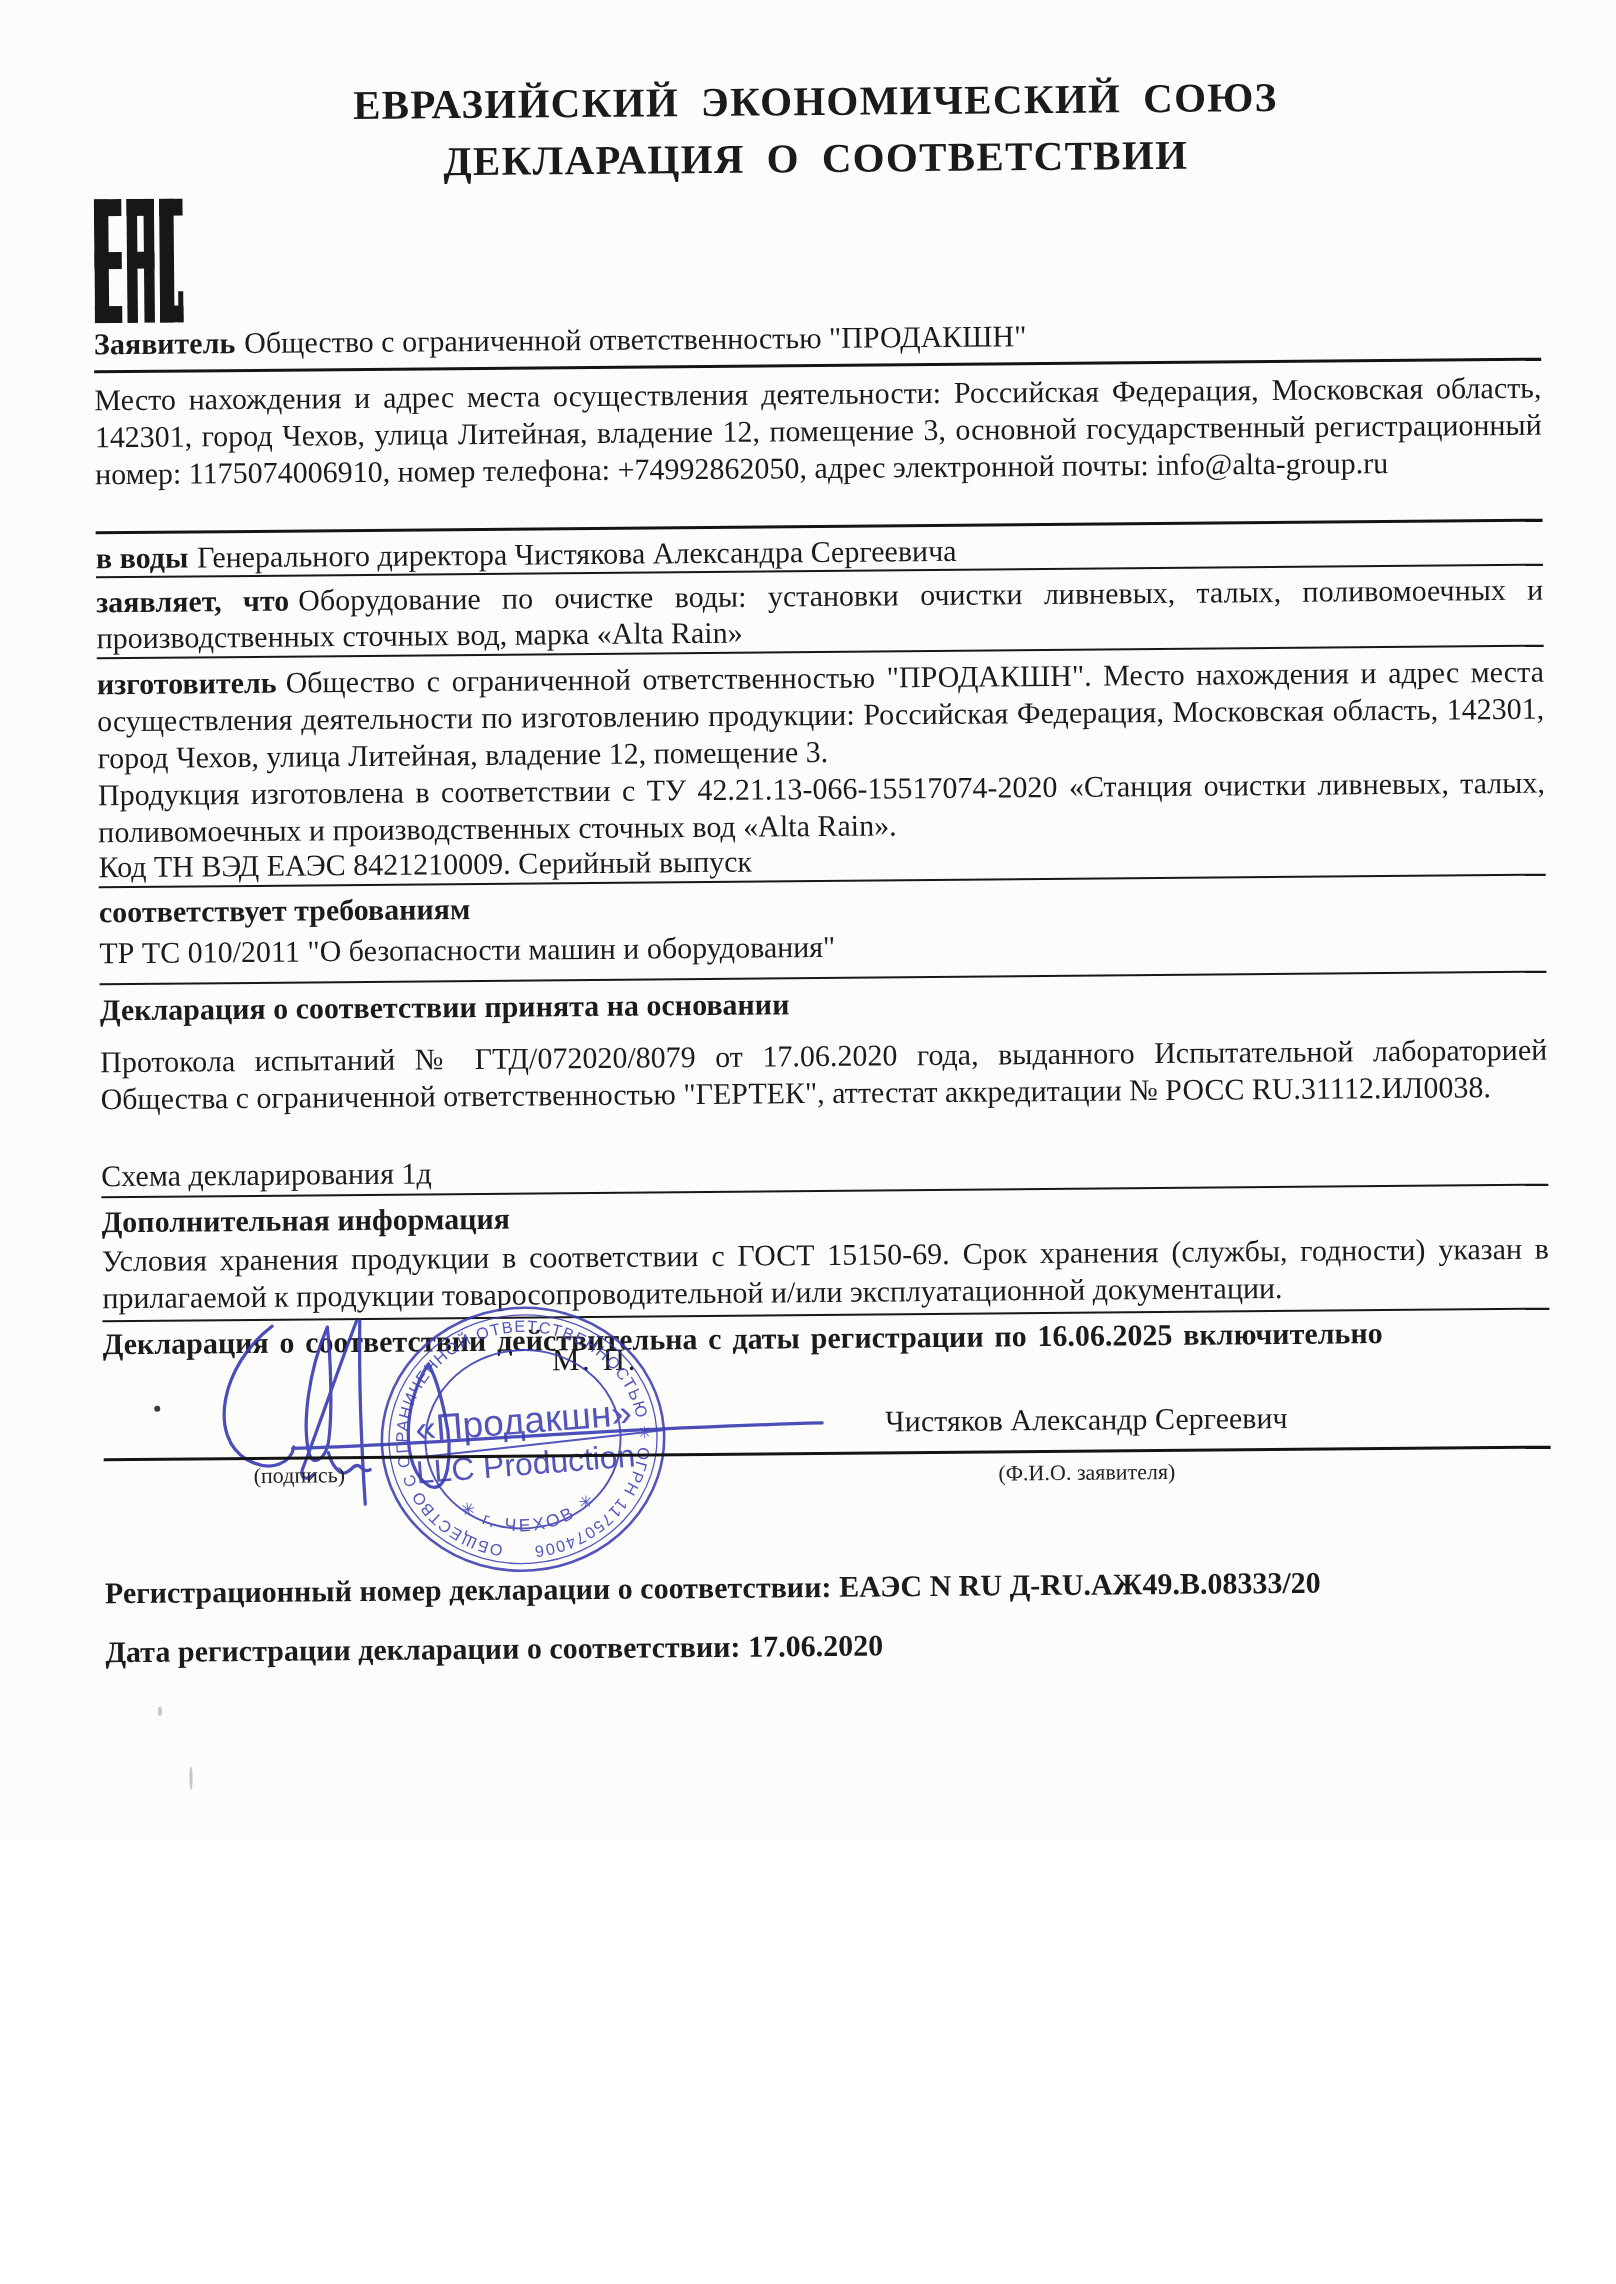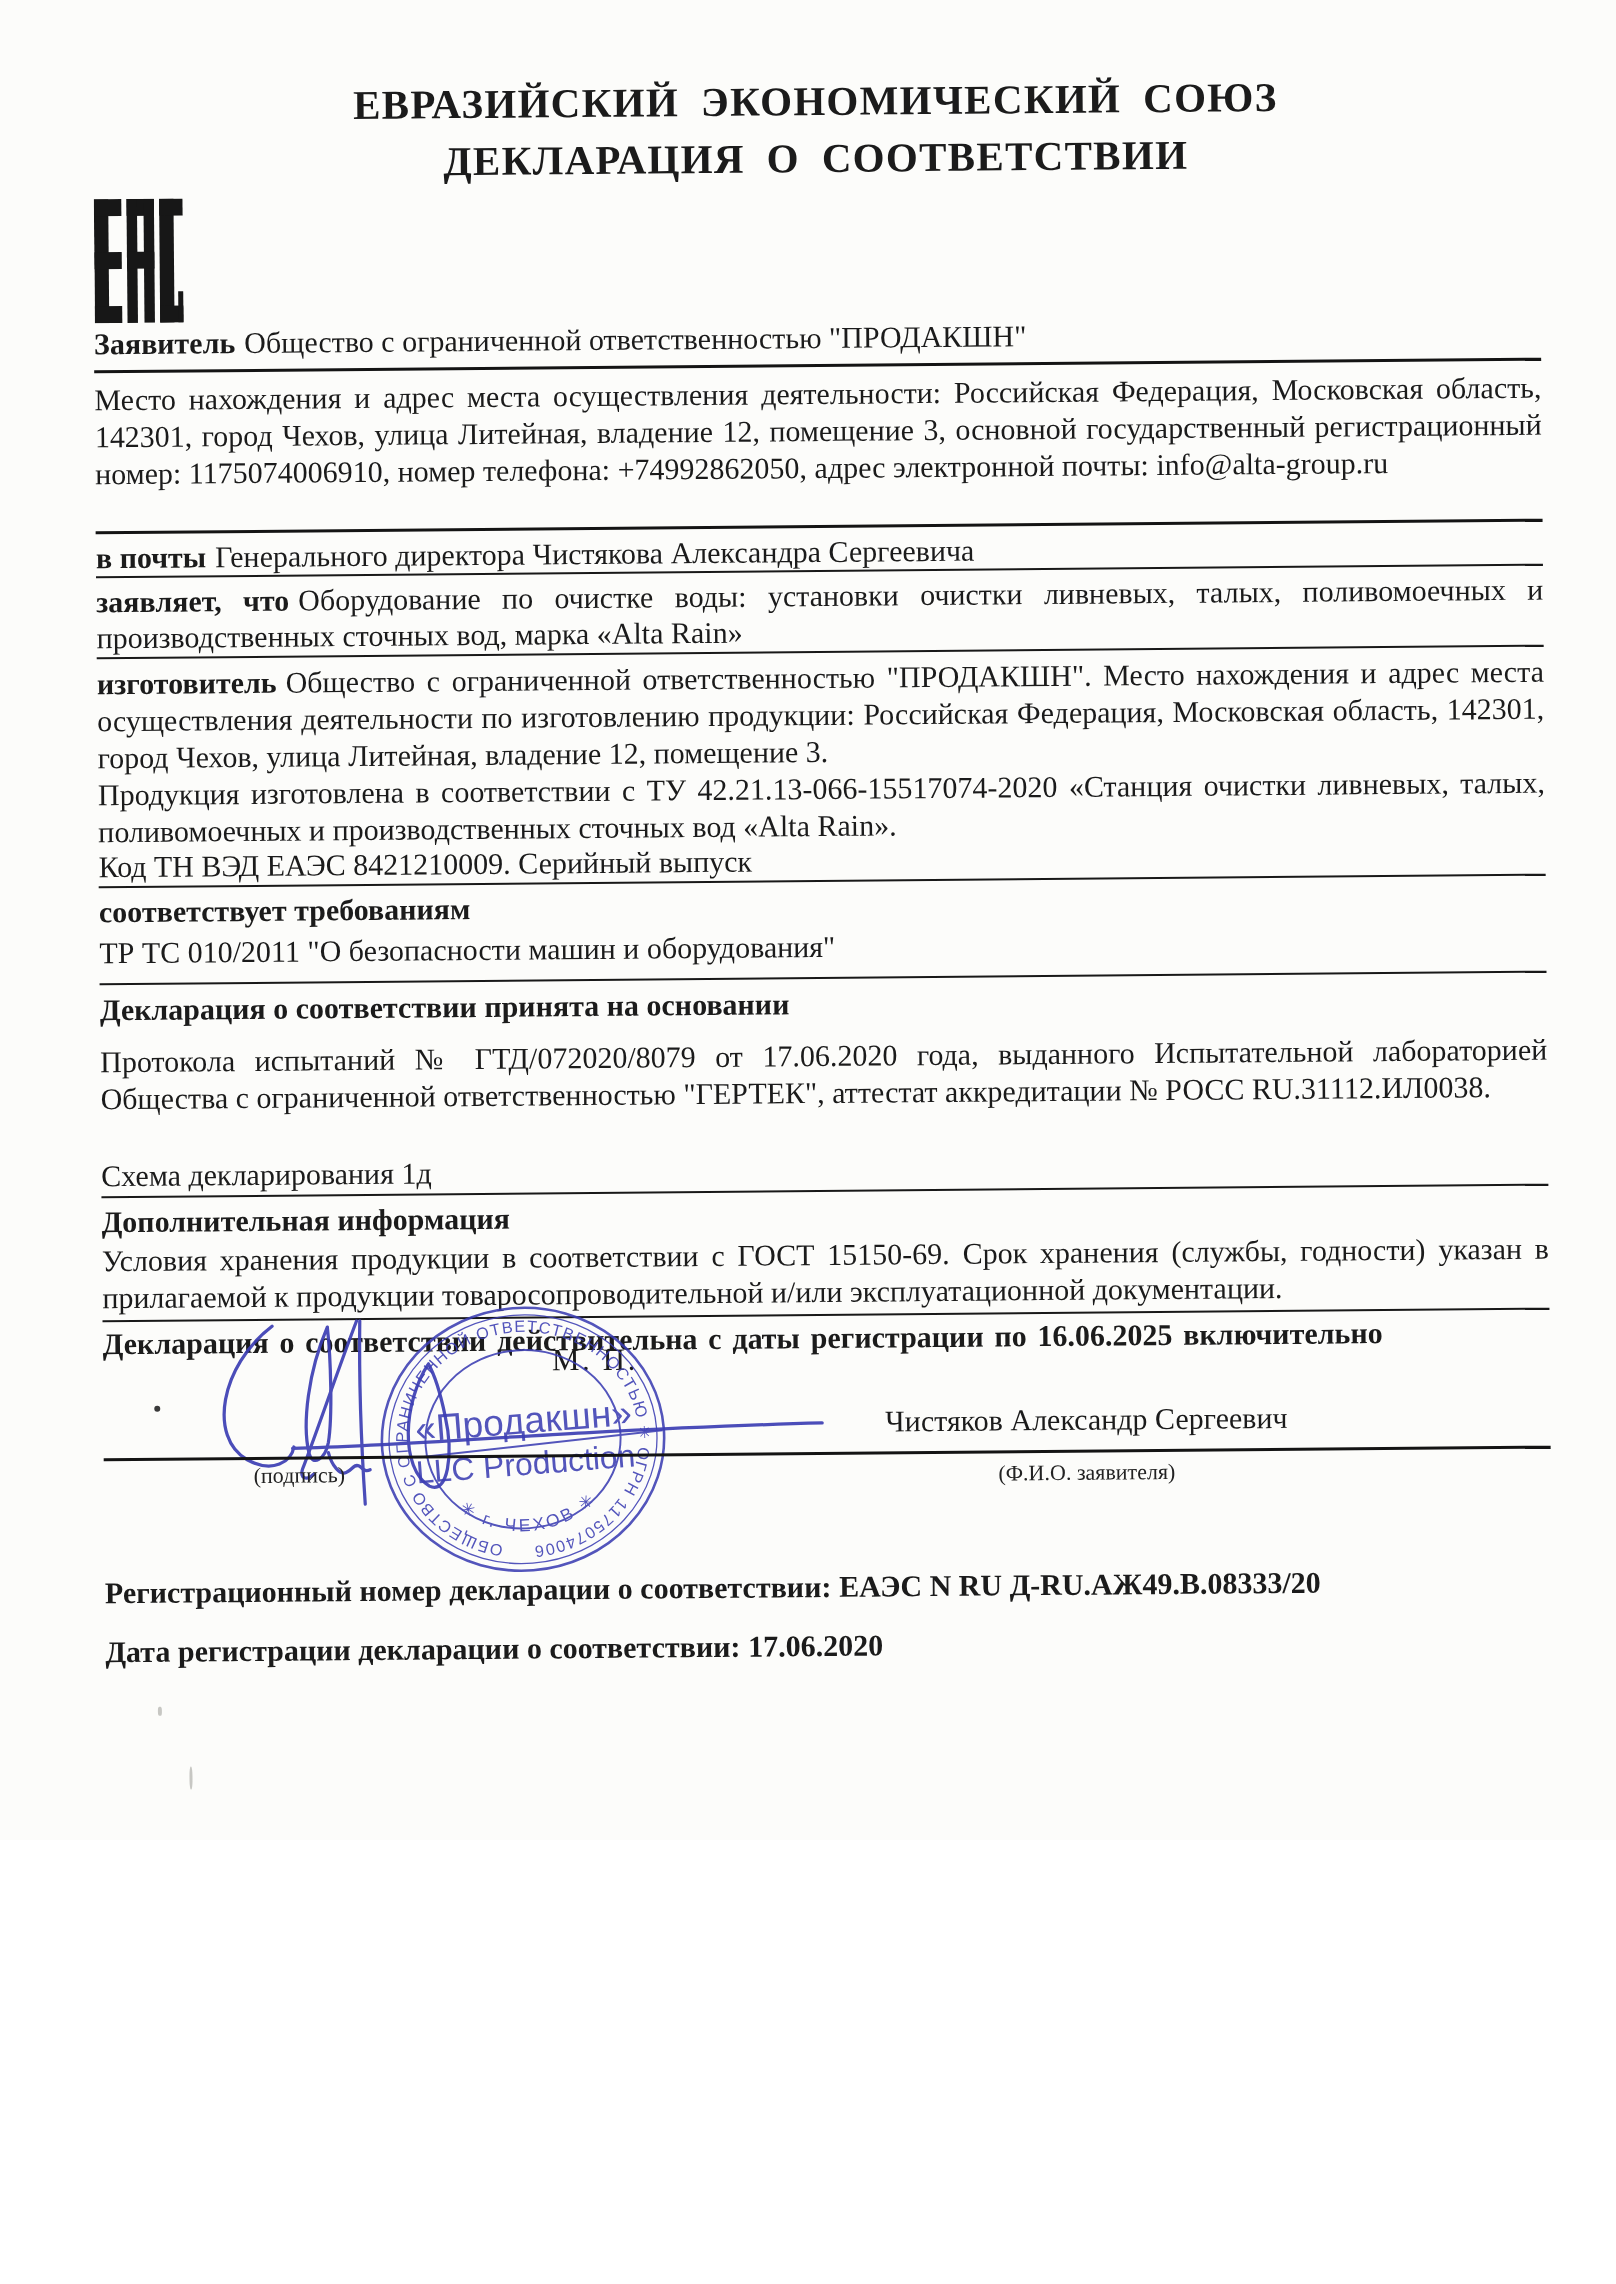--- a/index.html
+++ b/index.html
@@ -66,21 +66,21 @@
 
     <div class="abs single" style="top:320px;">
       <span class="lbl">Заявитель</span><span>Общество с ограниченной ответственностью "ПРОДАКШН"</span>
     </div>
     <hr class="rule thick" style="top:364px;">
 
     <div class="abs para" style="top:375px;">Место нахождения и адрес места осуществления деятельности: Российская Федерация, Московская область, 142301, город Чехов, улица Литейная, владение 12, помещение 3, основной государственный регистрационный номер: 1175074006910, номер телефона: +74992862050, адрес электронной почты: info@alta-group.ru</div>
     <hr class="rule thick" style="top:525px;">
 
     <div class="abs single" style="top:534px;">
-      <span class="lbl">в почты</span><span>Генерального директора Чистякова Александра Сергеевича</span>
+      <span class="lbl">в воды</span><span>Генерального директора Чистякова Александра Сергеевича</span>
     </div>
     <hr class="rule" style="top:570px;">
 
     <div class="abs para" style="top:578px; line-height:36px;">
       <span class="lbl">заявляет, что</span><span>Оборудование по очистке воды: установки очистки ливневых, талых, поливомоечных и производственных сточных вод, марка «Alta Rain»</span>
     </div>
     <hr class="rule" style="top:651px;">
 
     <div class="abs para" style="top:659px;">
       <span class="lbl">изготовитель</span><span>Общество с ограниченной ответственностью "ПРОДАКШН". Место нахождения и адрес места осуществления деятельности по изготовлению продукции: Российская Федерация, Московская область, 142301, город Чехов, улица Литейная, владение 12, помещение 3.</span>

